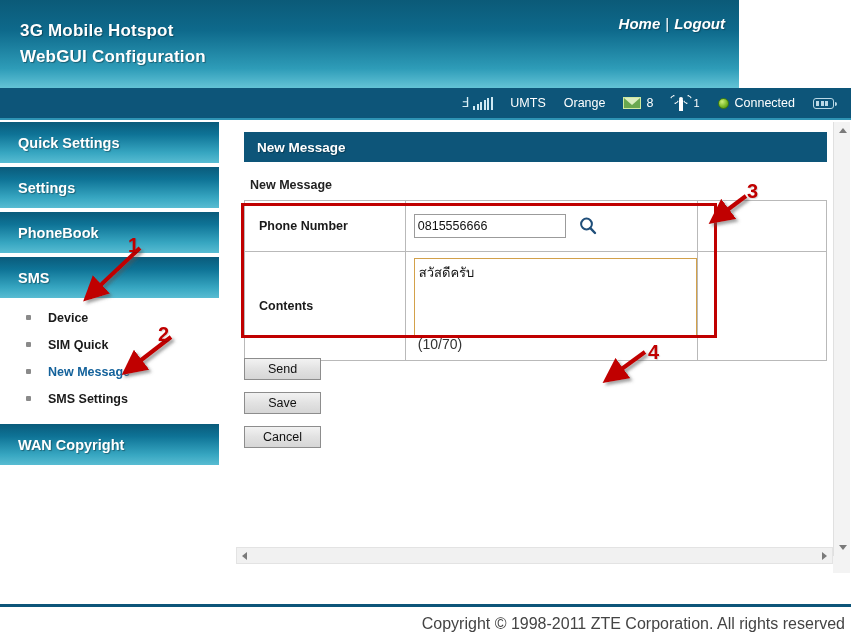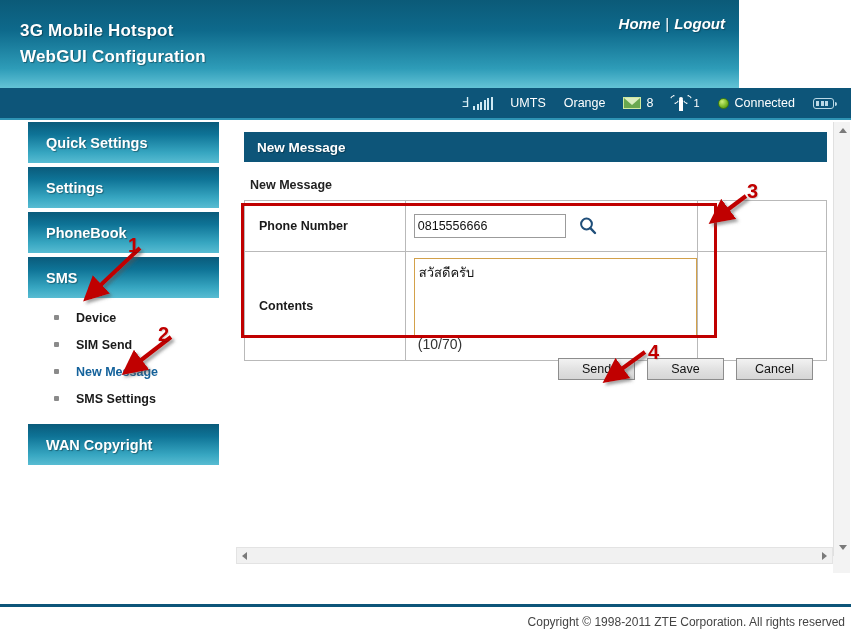--- a/index.html
+++ b/index.html
@@ -92,21 +92,21 @@
     width: 21px; height: 11px; border: 1.5px solid #bcd9e6; border-radius: 3px;
     position: relative; display: flex; align-items: center; padding: 0 2px; gap: 1.5px;
   }
   .ico-batt i { display: block; width: 3px; height: 5px; background: #bcd9e6; }
   .ico-batt:after {
     content:""; position:absolute; right: -4px; top: 3px; width: 2.5px; height: 4px;
     background: #bcd9e6; border-radius: 0 2px 2px 0;
   }
 
   
-  .sidebar { position: absolute; left: 0; top: 122px; width: 219px; padding-left: 28px; }
+  .sidebar { position: absolute; left: 0; top: 122px; width: 219px; }
   .nav-item {
     height: 41px; margin-bottom: 4px;
     background: linear-gradient(to bottom, #0a5b7b 0%, #0e7396 30%, #37a6c1 75%, #58bcd2 100%);
     color: #ffffff; font-size: 14.5px; font-weight: bold;
     display: flex; align-items: center; padding-left: 18px;
     text-shadow: 1px 1px 1px rgba(0,0,0,0.35);
     cursor: pointer;
   }
   .sublist { list-style: none; margin: 6px 0 10px 0; padding: 0; }
   .sublist li {
@@ -163,21 +163,21 @@
     font-family: "Liberation Sans", sans-serif; color: #111; background: #fff;
     vertical-align: top;
   }
   .counter {
     font-size: 14px; color: #333; margin-left: 4px;
     display: inline-block; vertical-align: bottom; padding-bottom: 2px;
   }
 
   .btn-row {
     position: absolute; left: 8px; top: 236px; width: 583px;
-    display: flex; justify-content: flex-end; gap: 12px; padding-right: 14px;
+    display: flex; justify-content: flex-end; gap: 12px; padding-right: 14px; flex-direction: column;
   }
   .btn {
     width: 77px; height: 22px; font-size: 12.5px; color: #111;
     background: linear-gradient(to bottom,#f2f2f2 0%, #e2e2e2 50%, #d6d6d6 100%);
     border: 1px solid #8d8d8d; cursor: pointer;
     font-family: "Liberation Sans", sans-serif;
     display: flex; align-items: center; justify-content: center;
   }
 
   
@@ -208,21 +208,21 @@
     position: absolute; left: 236px; top: 122px; width: 1px; height: 450px; background: #d8d8d8;
   }
 
   
   .footer {
     position: absolute; left: 0; bottom: 0; width: 851px; height: 32px;
     border-top: 3px solid #0d5579; background: #ffffff;
   }
   .copyright {
     position: absolute; right: 6px; top: 8px;
-    font-size: 12px; color: #444;
+    font-size: 16px; color: #444;
   }
 
   
   .anno-num {
     position: absolute; color: #c00000; font-weight: bold; font-size: 20px;
     font-family: "Liberation Sans", sans-serif; text-shadow: 1px 1px 1px rgba(0,0,0,0.15);
   }
   .anno-svg { position: absolute; left: 0; top: 0; width: 851px; height: 636px; pointer-events: none; }
   .redbox {
     position: absolute; border: 3px solid #c00000; pointer-events: none;
@@ -309,21 +309,21 @@
       <span>SMS</span>
     </div>
 
     <ul class="sublist">
       <li>
         <span class="bullet"></span>
         <span class="lbl">Device</span>
       </li>
       <li>
         <span class="bullet"></span>
-        <span class="lbl">SIM Send</span>
+        <span class="lbl">SIM Quick</span>
       </li>
       <li class="active">
         <span class="bullet"></span>
         <span class="lbl">New Message</span>
       </li>
       <li>
         <span class="bullet"></span>
         <span class="lbl">SMS Settings</span>
       </li>
     </ul>

